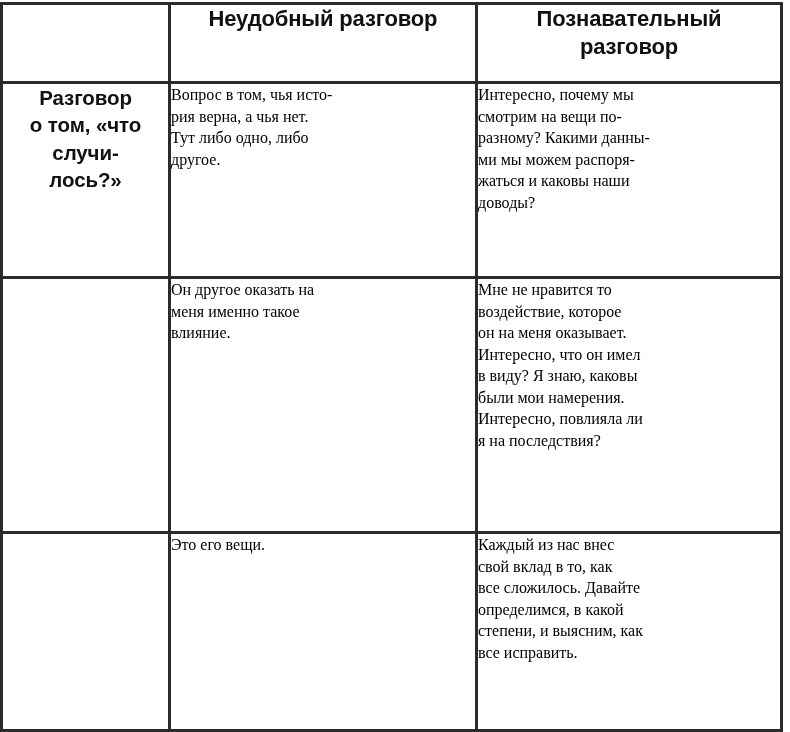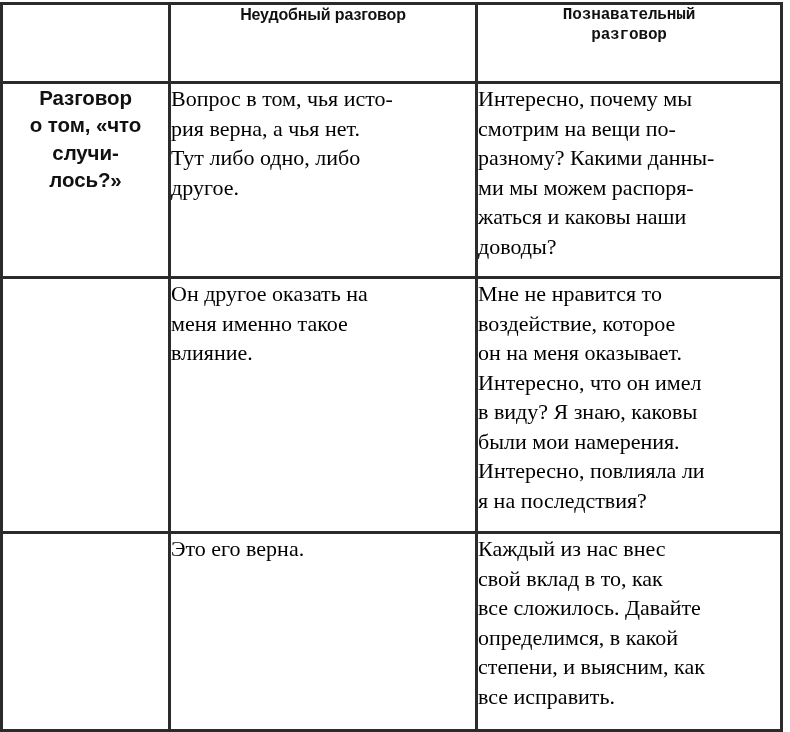--- a/index.html
+++ b/index.html
@@ -53,21 +53,21 @@
   
   td.head {
     height: 76px;
     text-align: center;
     vertical-align: middle;
     padding: 4px 10px 6px 10px;
   }
   .head-text {
     font-family: "Liberation Sans", sans-serif;
     font-weight: bold;
-    font-size: 16px;
+    font-size: 22px;
     line-height: 1.28;
     letter-spacing: -0.15px;
     color: #111111;
   }
 
   
   td.stub {
     text-align: center;
     vertical-align: top;
     padding: 11px 8px 10px 8px;
@@ -84,21 +84,21 @@
     color: #111111;
   }
 
   
   td.body-cell {
     padding: 11px 12px 12px 13px;
     vertical-align: top;
   }
   .body-text {
     font-family: "Liberation Serif", serif;
-    font-size: 22px;
+    font-size: 16px;
     line-height: 1.345;
     color: #000000;
     white-space: pre-line;
   }
 
   .r1 { height: 195px; }
   .r2 { height: 255px; }
   .r3 { height: 198px; }
 </style>
 </head>
@@ -113,21 +113,21 @@
       <col class="c-learn">
     </colgroup>
 
     <tbody>
       <tr>
         <td class="corner-empty"></td>
         <td class="head">
           <div class="head-text">Неудобный разговор</div>
         </td>
         <td class="head">
-          <div class="head-text" style="white-space: pre-line; font-family: Liberation Mono, monospace;">Познавательный
+          <div class="head-text" style="white-space: pre-line;">Познавательный
 разговор</div>
         </td>
       </tr>
 
       <tr class="r1">
         <td class="stub">
           <div class="stub-text" style="white-space: pre-line;">Разговор
 о том, «что
 случи-
 лось?»</div>
@@ -167,21 +167,21 @@
 Интересно, повлияла ли
 я на последствия?</div>
         </td>
       </tr>
 
       <tr class="r3">
         <td class="stub stub-blank">
           <div class="stub-text" style="white-space: pre-line;"></div>
         </td>
         <td class="body-cell">
-          <div class="body-text">Это его верна.</div>
+          <div class="body-text">Это его вещи.</div>
         </td>
         <td class="body-cell">
           <div class="body-text">Каждый из нас внес
 свой вклад в то, как
 все сложилось. Давайте
 определимся, в какой
 степени, и выясним, как
 все исправить.</div>
         </td>
       </tr>

